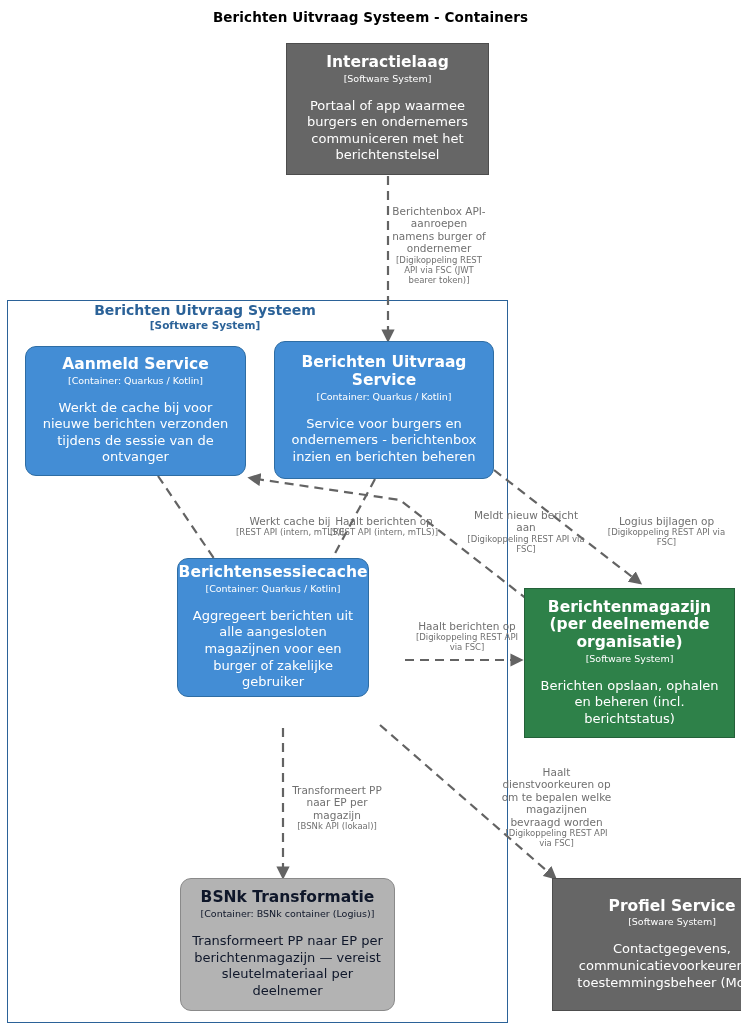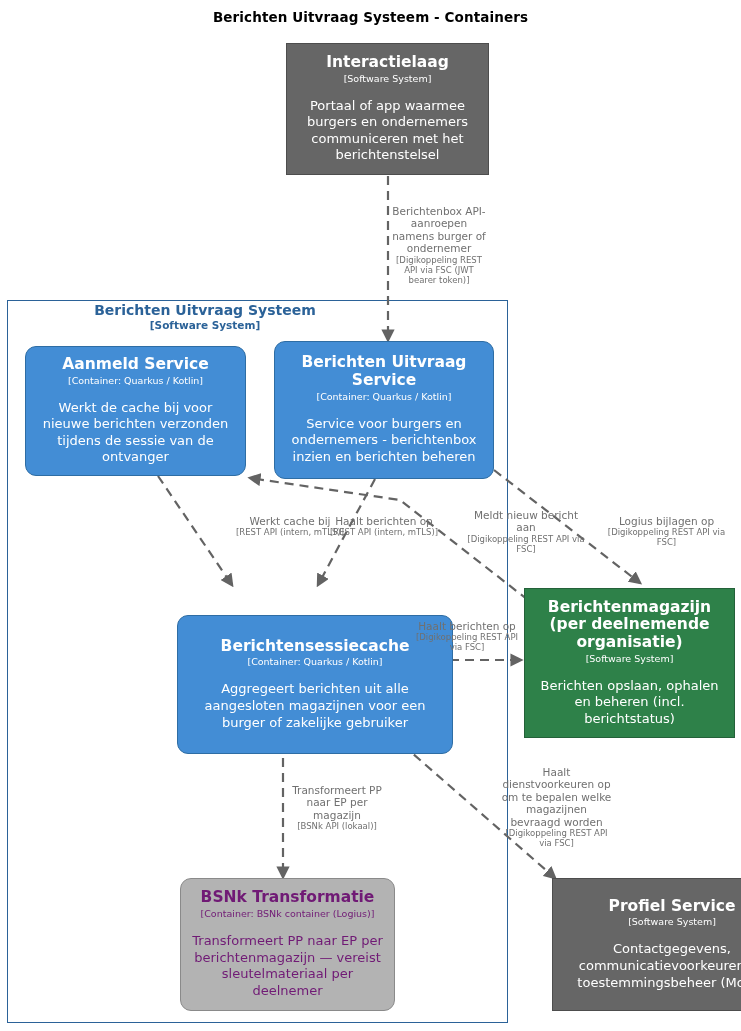--- a/index.html
+++ b/index.html
@@ -103,21 +103,21 @@
   }
   .node.system-green {
     background: #2E8149;
     border: 1px solid #246139;
     color: #ffffff;
   }
   .node.container-grey {
     background: #B3B3B3;
     border: 1px solid #8A8A8A;
     border-radius: 11px;
-    color: #701a75;
+    color: #0f172a;
   }
 
   .edge-label {
     position: absolute;
     text-align: center;
     color: #707070;
     line-height: 1.18;
   }
   .edge-label .el-text {
     font-size: 10.5px;
@@ -180,21 +180,21 @@
     <span class="n-type">[Container: Quarkus / Kotlin]</span>
     <span class="n-desc">Werkt de cache bij voor nieuwe berichten verzonden tijdens de sessie van de ontvanger</span>
   </div>
 
   <div class="node container" style="left:274px; top:341px; width:220px; height:138px;">
     <span class="n-name">Berichten Uitvraag Service</span>
     <span class="n-type">[Container: Quarkus / Kotlin]</span>
     <span class="n-desc">Service voor burgers en ondernemers - berichtenbox inzien en berichten beheren</span>
   </div>
 
-  <div class="node container" style="left:177px; top:615px; width:276px; height:139px;">
+  <div class="node container" style="left:177px; top:558px; width:192px; height:139px;">
     <span class="n-name">Berichtensessiecache</span>
     <span class="n-type">[Container: Quarkus / Kotlin]</span>
     <span class="n-desc">Aggregeert berichten uit alle aangesloten magazijnen voor een burger of zakelijke gebruiker</span>
   </div>
 
   <div class="node system-green" style="left:524px; top:588px; width:211px; height:150px;">
     <span class="n-name">Berichtenmagazijn (per deelnemende organisatie)</span>
     <span class="n-type">[Software System]</span>
     <span class="n-desc">Berichten opslaan, ophalen en beheren (incl. berichtstatus)</span>
   </div>

